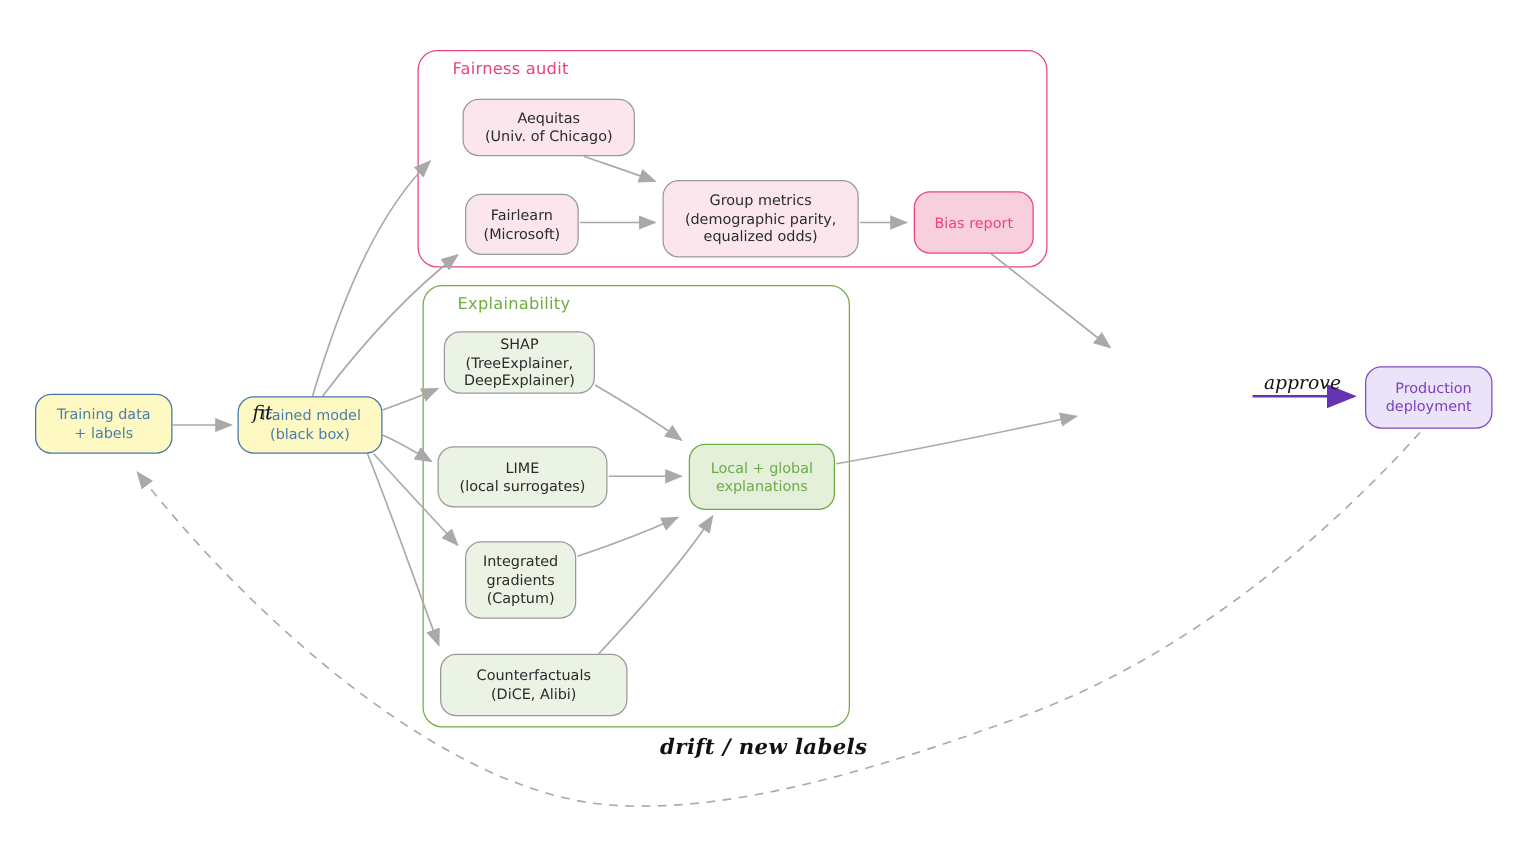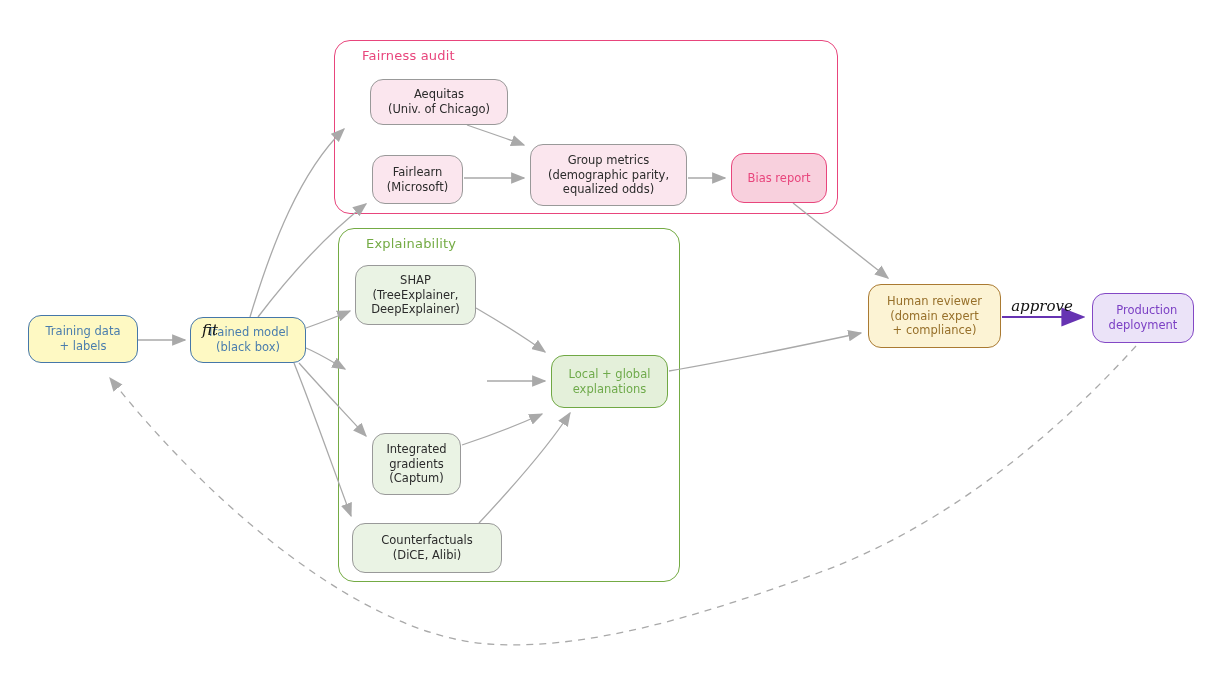--- a/index.html
+++ b/index.html
@@ -77,33 +77,33 @@
 
   <div class="node n-pink" style="left:347px;top:79px;width:138px;height:46px;margin-left:23px;">Aequitas
 (Univ. of Chicago)</div>
   <div class="node n-pink" style="left:372px;top:155px;width:91px;height:49px;">Fairlearn
 (Microsoft)</div>
   <div class="node n-pink" style="left:530px;top:144px;width:157px;height:62px;">Group metrics
 (demographic parity,
 equalized odds)</div>
   <div class="node n-bias" style="left:731px;top:153px;width:96px;height:50px;">Bias report</div>
 
-  <div class="node n-green" style="left:355px;top:265px;width:121px;height:60px;">SHAP
+  <div class="node n-green" style="left:355px;top:265px;width:121px;height:50px;">SHAP
 (TreeExplainer,
 DeepExplainer)</div>
+  <div class="node n-green" style="left:350px;top:357px;width:136px;height:49px;">LIME
+(local surrogates)</div>
   <div class="node n-greenhl" style="left:551px;top:355px;width:117px;height:53px;">Local + global
 explanations</div>
   <div class="node n-green" style="left:372px;top:433px;width:89px;height:62px;">Integrated
 gradients
 (Captum)</div>
   <div class="node n-green" style="left:352px;top:523px;width:150px;height:50px;">Counterfactuals
 (DiCE, Alibi)</div>
 
-  <div class="node n-tan" style="left:868px;top:284px;width:133px;height:64px;">Human reviewer
-(domain expert
-+ compliance)</div>
   <div class="node n-purple" style="left:1092px;top:293px;width:102px;height:50px;text-align:right;">Production
 deployment</div>
 
   <div class="elabel el-small" style="left:146px;top:321px;width:32px;margin-left:48px;">fit</div>
   <div class="elabel el-small" style="left:1004px;top:297px;width:76px;">approve</div>
+  <div class="elabel el-big" style="left:516px;top:588px;width:190px;">drift / new labels</div>
 
 </div>
 
 </body></html>

